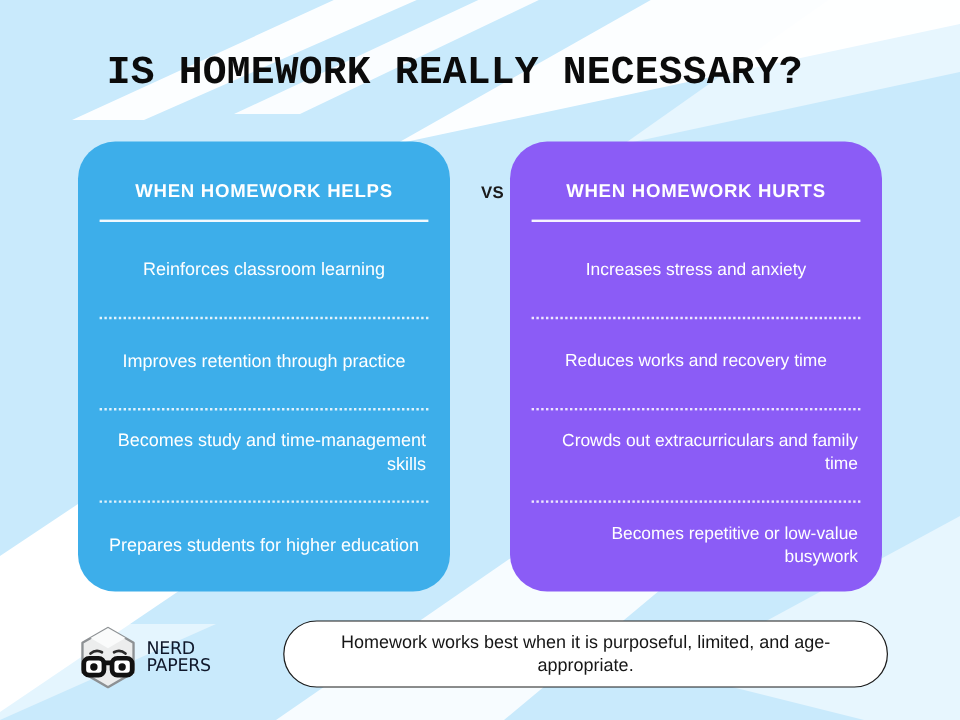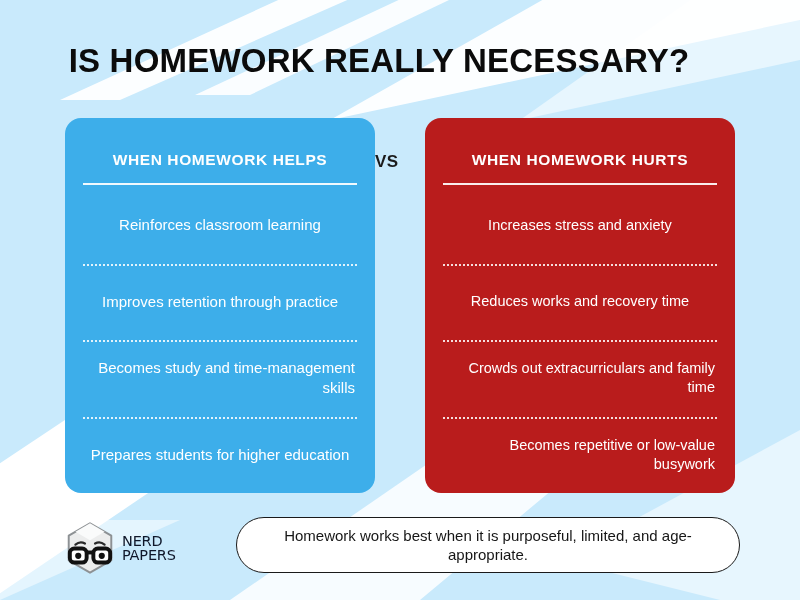--- a/index.html
+++ b/index.html
@@ -26,63 +26,64 @@
   }
 
   
   #page-title {
     position: absolute;
     top: 42px;
     left: 0;
     width: 758px;
     text-align: center;
     z-index: 3;
-    font-family: Liberation Sans, sans-serif;
+    font-family: Liberation Mono, monospace;
     font-weight: bold;
     font-size: 33px;
     letter-spacing: 0.2px;
     color: #0b0b0b;
     white-space: nowrap;
   }
 
   
   #comparison {
     position: absolute;
     top: 118px;
     left: 65px;
     width: 670px;
     height: 375px;
     display: flex;
     z-index: 2;
   }
 
   .panel {
     width: 310px;
-    border-radius: 16px;
+    border-radius: 31px;
     position: relative;
     overflow: hidden;
     padding: 0 14px;
     display: flex;
     flex-direction: column;
   }
 
   .panel.blue  { background: #3daeea; }
-  .panel.red   { background: #b91c1c; }
+  .panel.red   { background: #8b5cf6; }
 
   .panel-gap {
     width: 50px;
     position: relative;
   }
 
   #vs-label {
     position: absolute;
     top: 34px;
     left: 0;
     width: 71px;
-    font-size: 17px;
+    text-align: center;
+    font-size: 14px;
     font-weight: bold;
     color: #1b1b1b;
     letter-spacing: 0.3px;
   }
 
   .panel-header {
     text-align: center;
     color: #ffffff;
     font-size: 15.5px;
     font-weight: bold;

